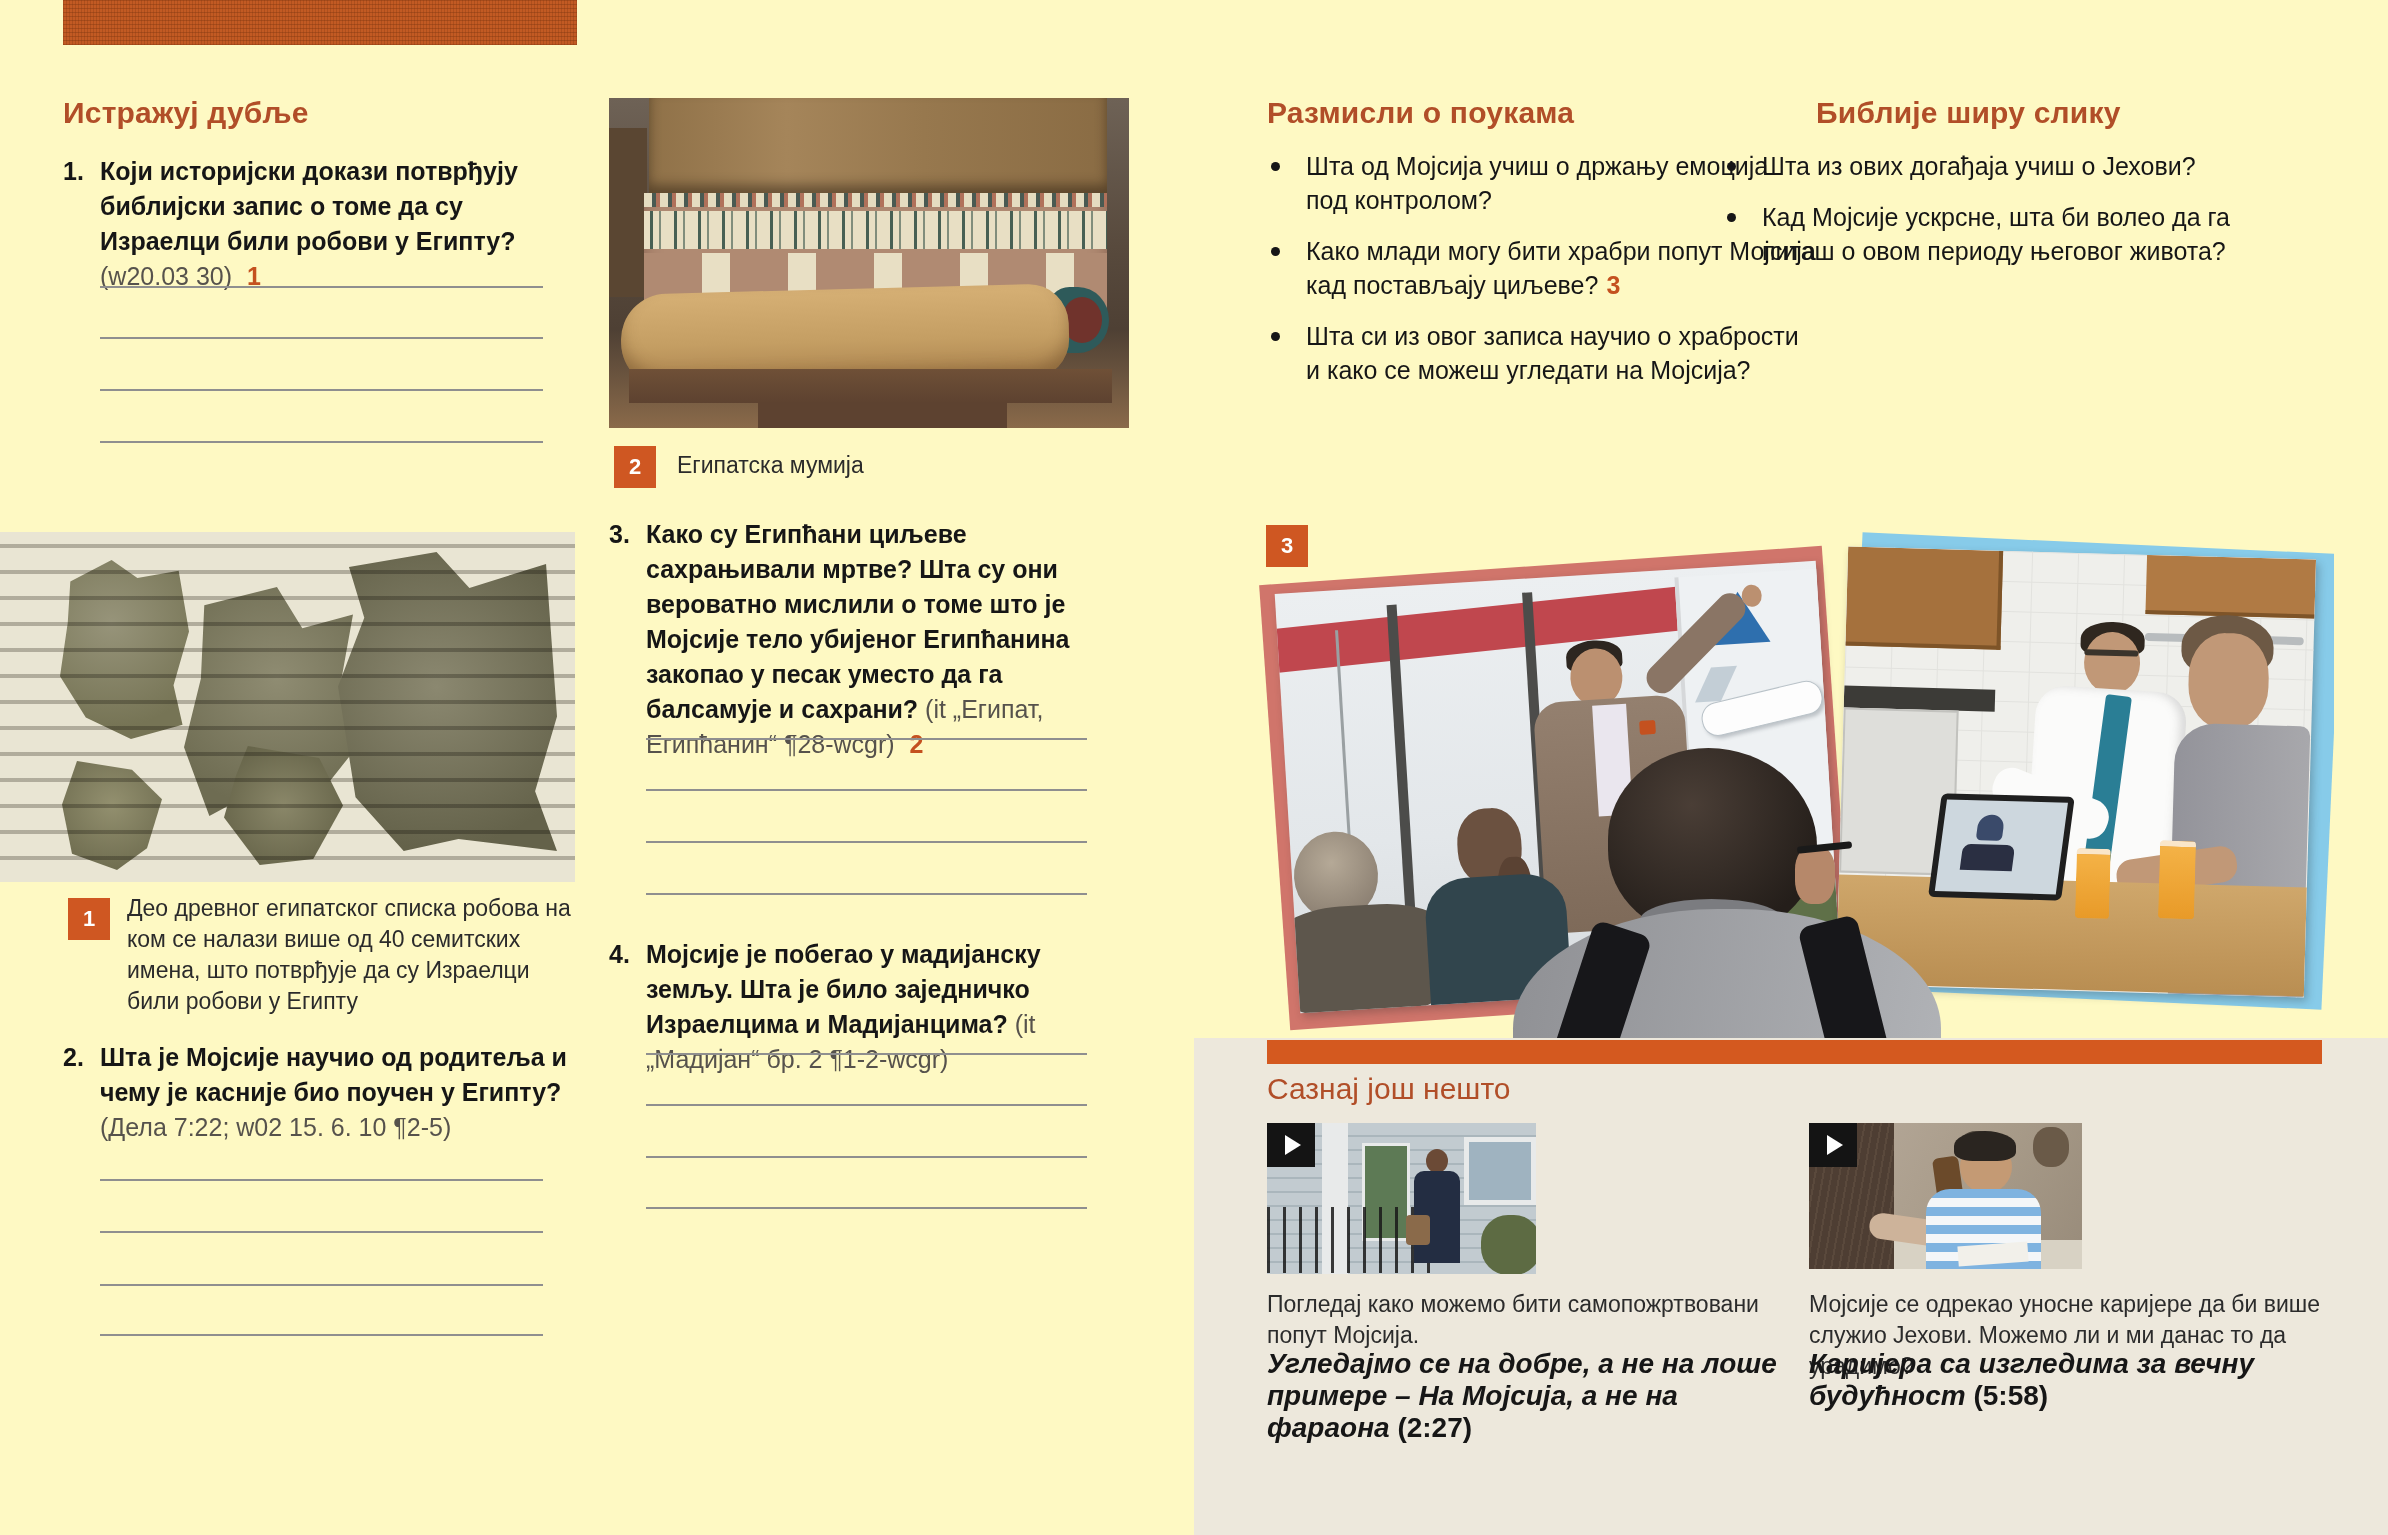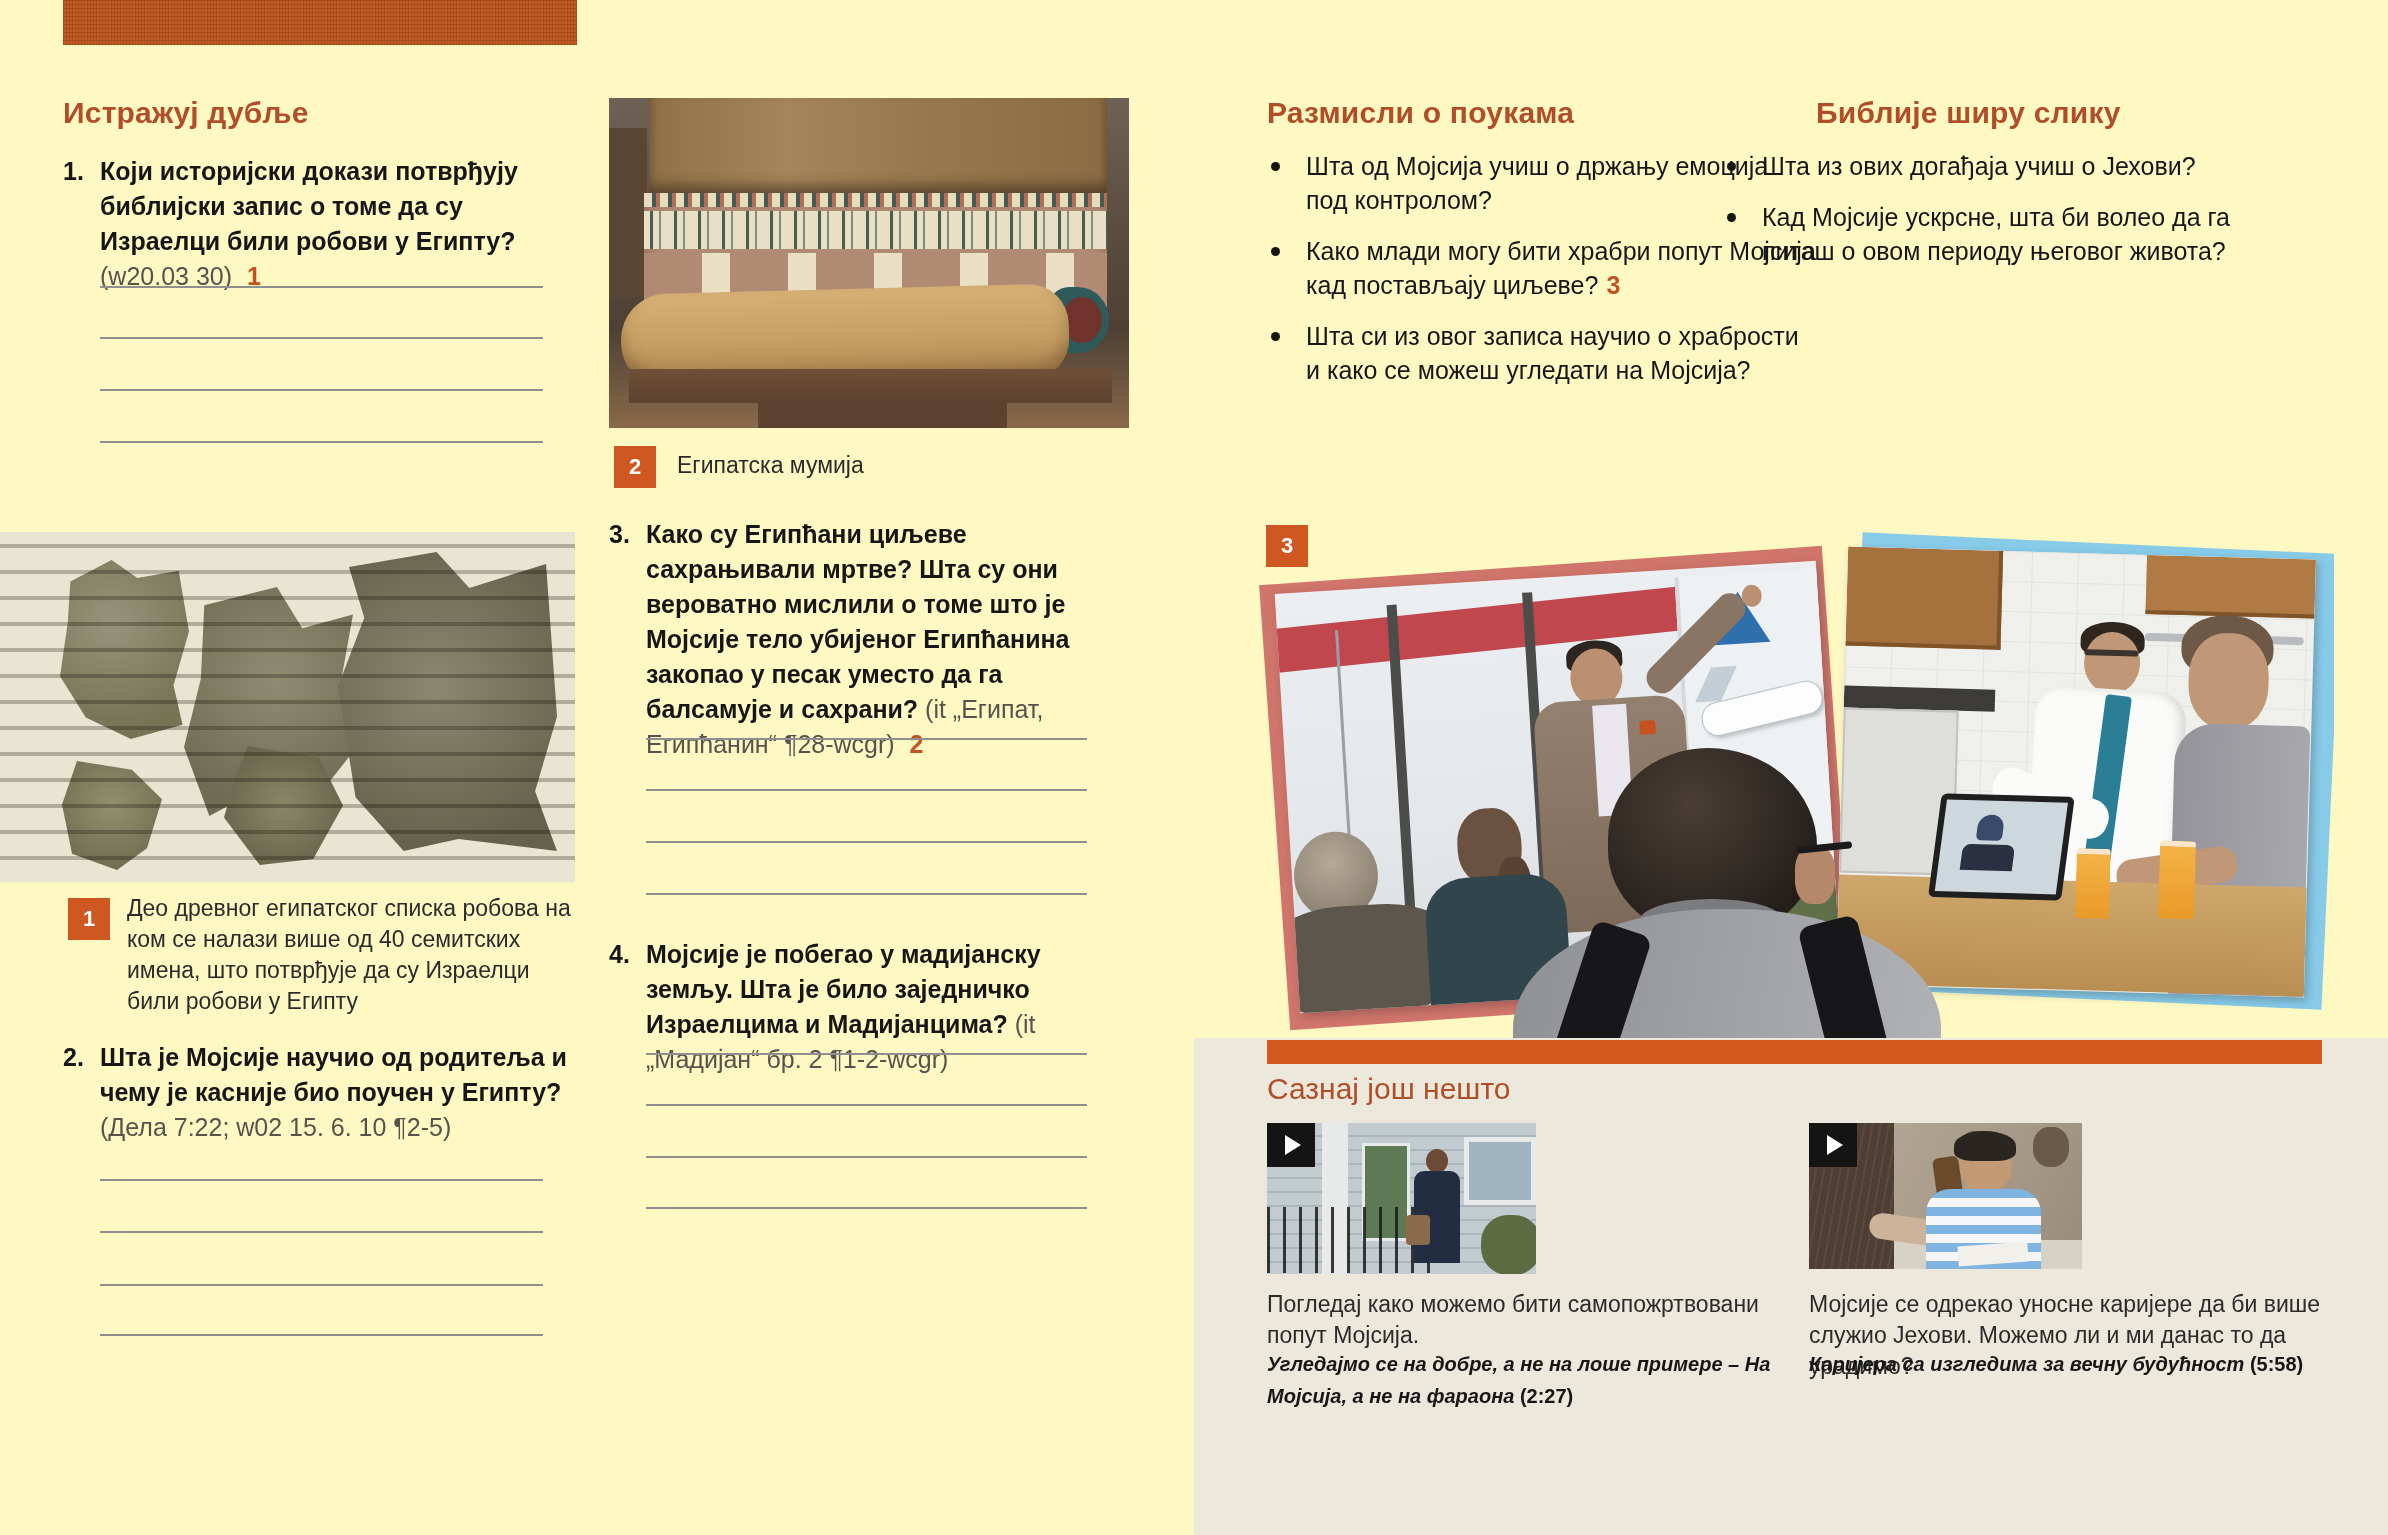--- a/index.html
+++ b/index.html
@@ -35,21 +35,21 @@
   .btext{font-size:25px;line-height:34px;}
 
   
   .panel{left:1194px;top:1038px;width:1194px;height:498px;background:#ede8dc;z-index:6;}
   .bar{left:73px;top:2px;width:1055px;height:24px;background:#d4591f;}
   .lm-title{left:73px;top:34px;font-size:30px;font-weight:normal;color:#b14e28;}
   .vthumb{overflow:hidden;}
   .play{left:0;top:0;width:48px;height:44px;background:#141414;display:flex;align-items:center;justify-content:center;}
   .play-tri{width:0;height:0;border-left:16px solid #fff;border-top:10px solid transparent;border-bottom:10px solid transparent;margin-left:4px;}
   .vdesc{font-size:23px;line-height:31px;color:#2b2b2b;}
-  .vtitle{font-size:20px;line-height:32px;font-weight:bold;}
+  .vtitle{font-size:28px;line-height:32px;font-weight:bold;}
   .vtitle .t{font-style:italic;}
   .vtitle .d{font-style:normal;}
 
   
   .fig3{left:1259px;top:517px;width:1075px;height:524px;overflow:hidden;z-index:2;}
   .photo{overflow:hidden;box-shadow:3px 4px 8px rgba(40,40,40,.28);}
 </style>
 </head>
 <body>
 

